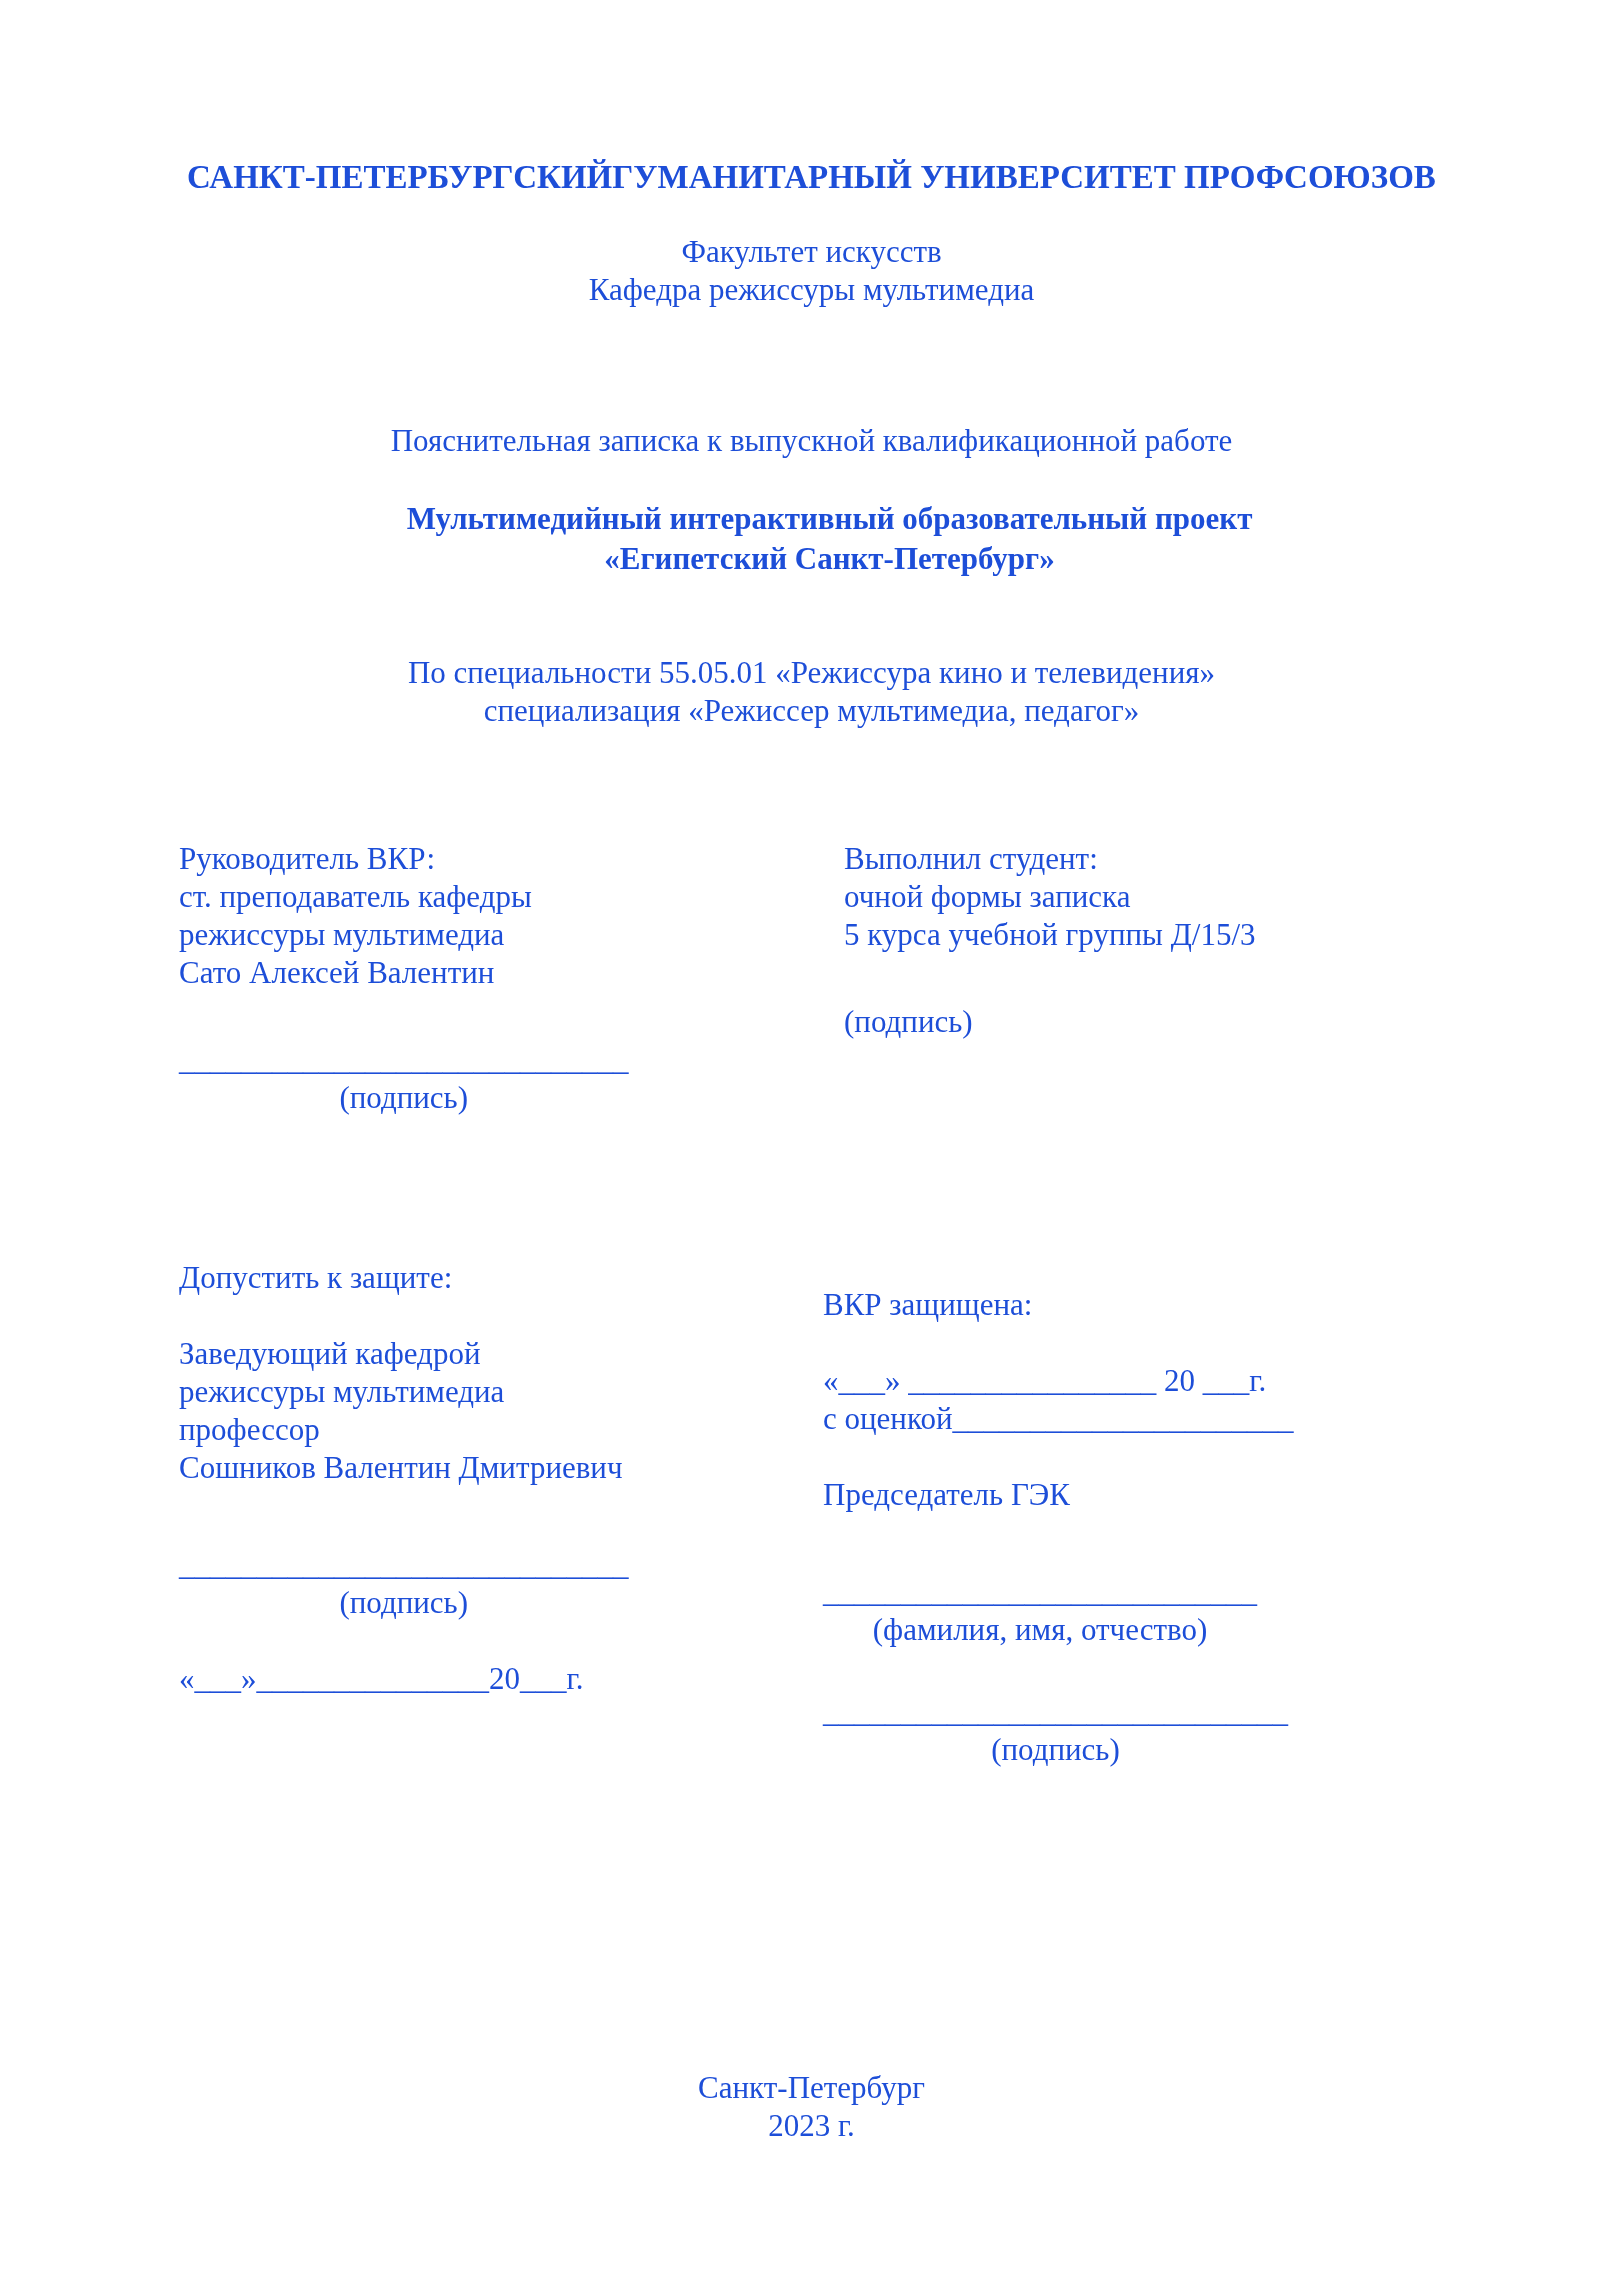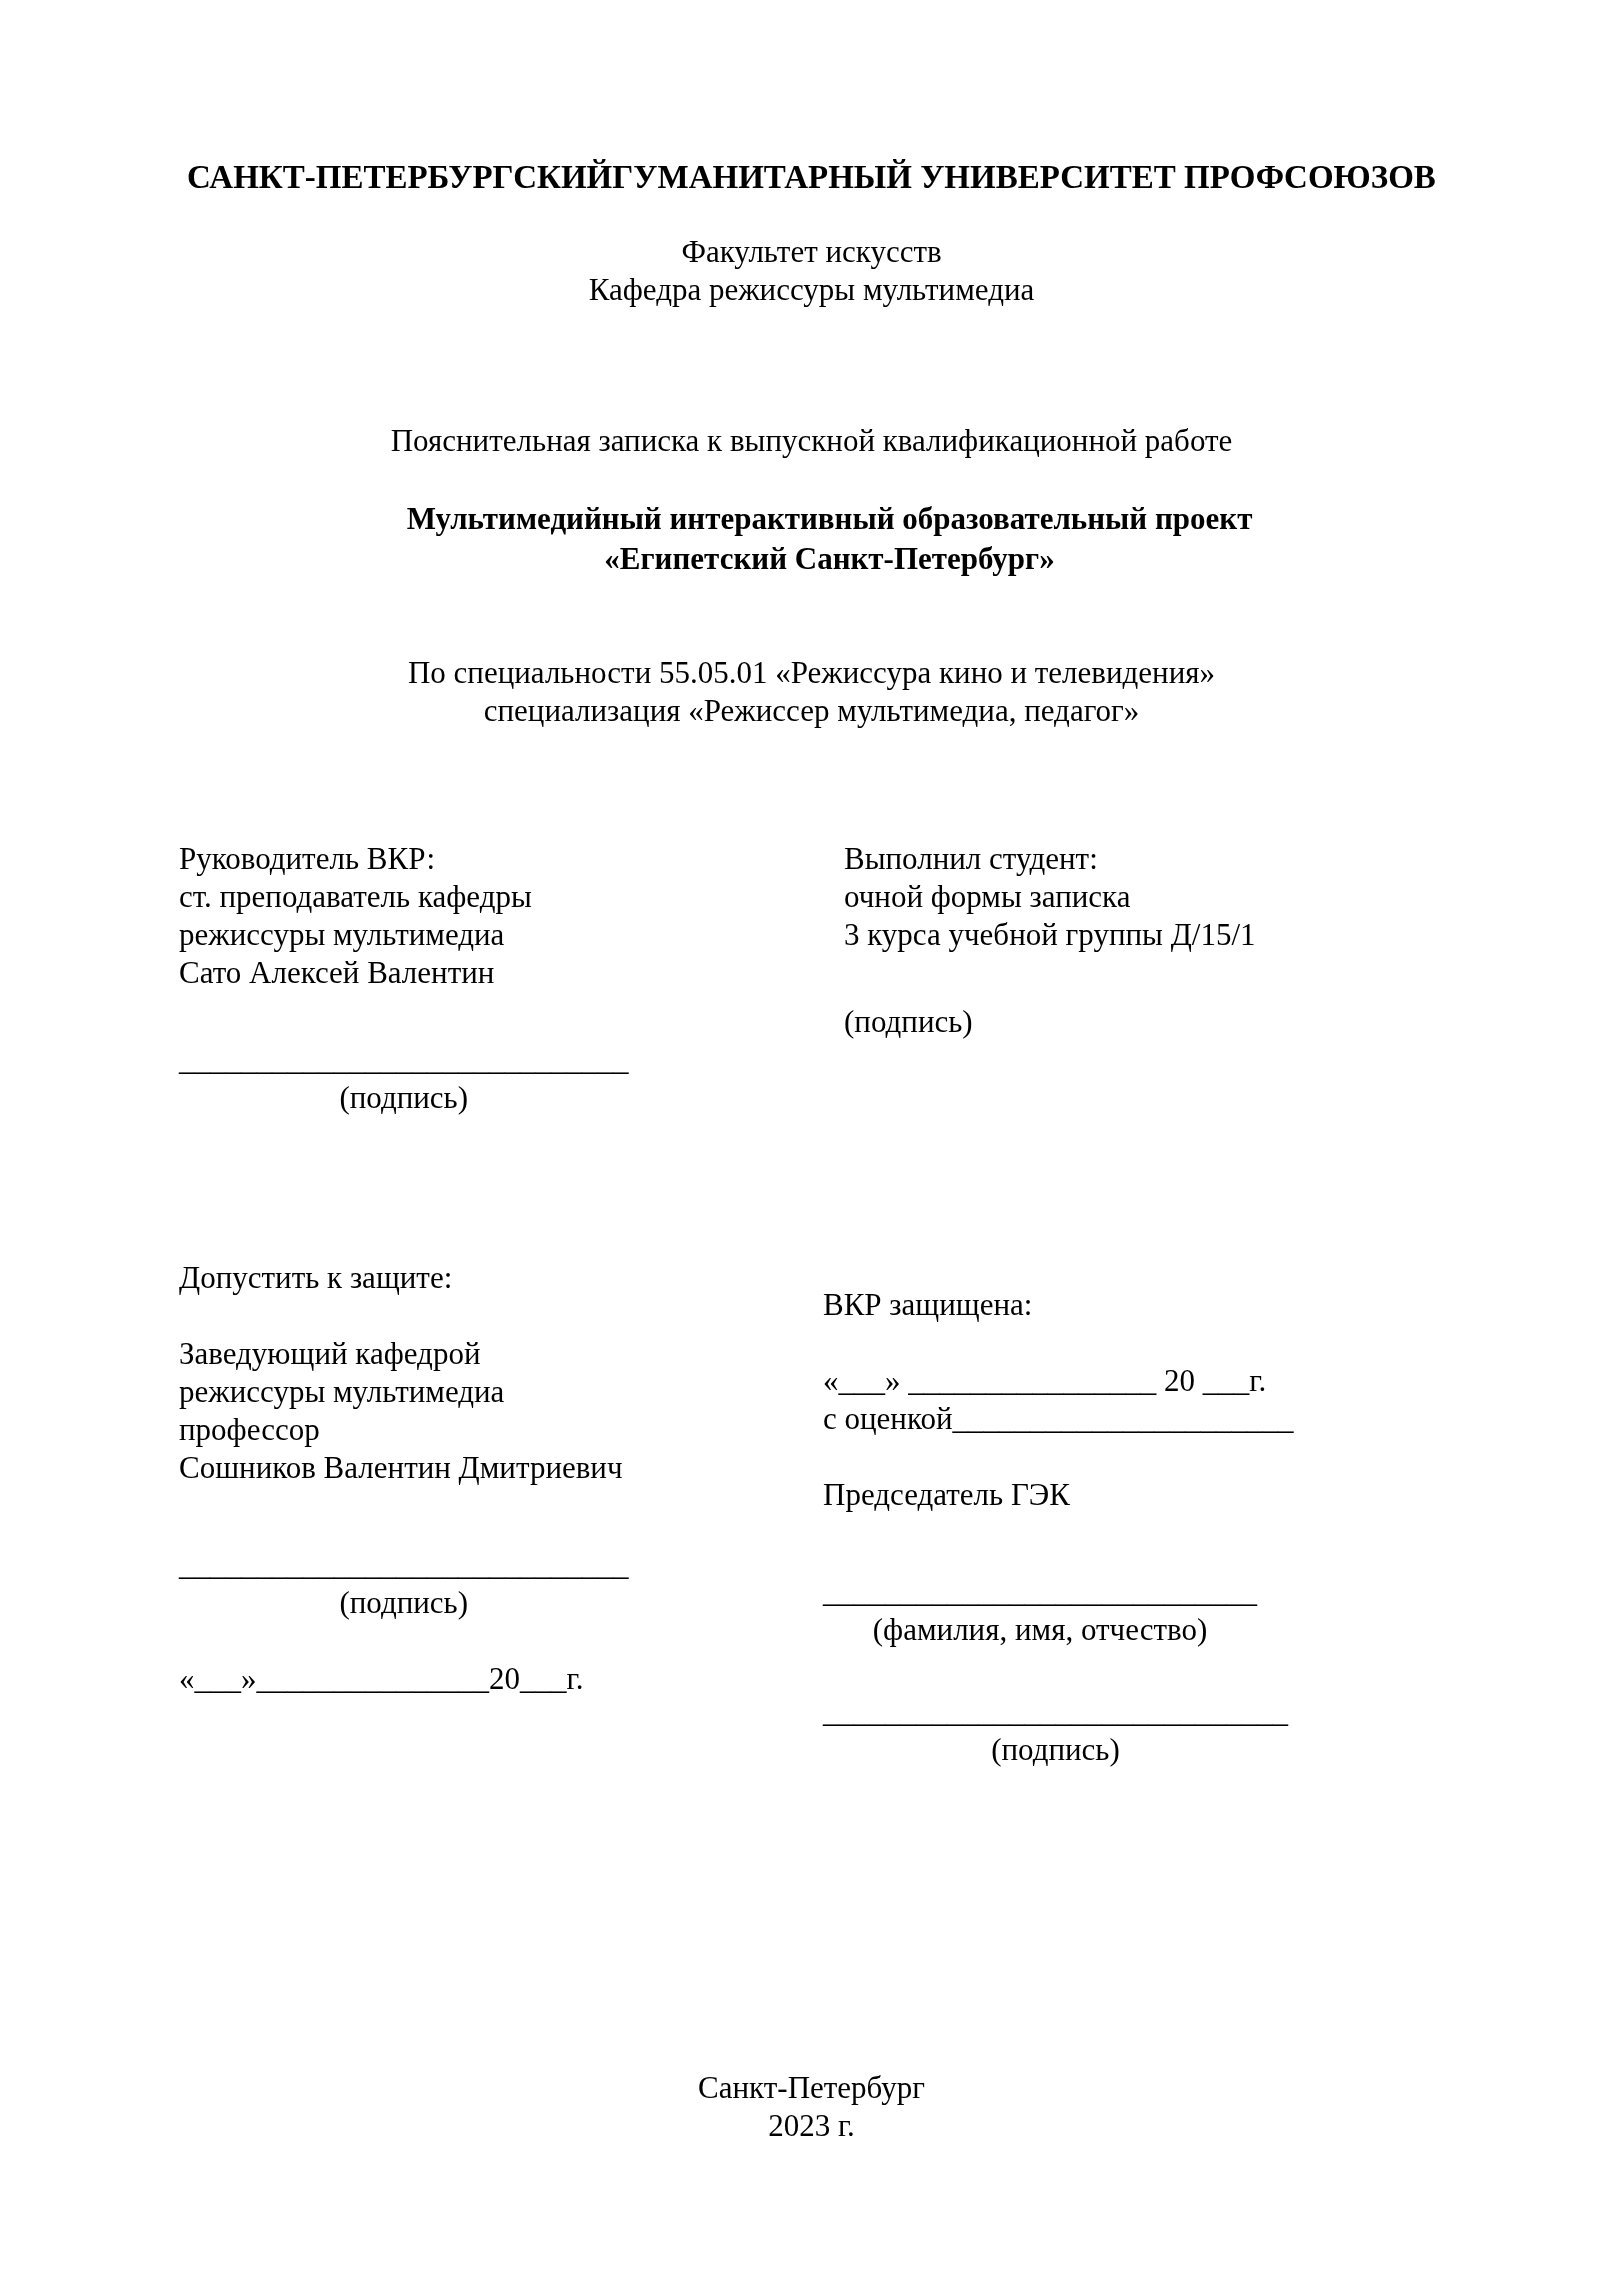--- a/index.html
+++ b/index.html
@@ -3,21 +3,21 @@
   <meta charset="utf-8">
   <style>
     * { margin: 0; padding: 0; box-sizing: border-box; }
     html, body { background: #ffffff; }
     .page {
       position: relative;
       width: 1623px;
       height: 2295px;
       margin: 0 auto;
       background: #ffffff;
-      color: #000000;
+      color: #1d4ed8;
       font-family: "Liberation Serif", "DejaVu Serif", serif;
       font-size: 31px;
       line-height: 38px;
       overflow: hidden;
     }
     .abs { position: absolute; left: 0; right: 0; }
     .col { position: absolute; }
     .center { text-align: center; }
     .university {
       top: 157px;
@@ -70,21 +70,21 @@
     <div>Сато Алексей Валентин</div>
     <div class="sig-block" style="margin-top:49px">
       <div class="sig-line">_____________________________</div>
       <div>(подпись)</div>
     </div>
   </div>
 
   <div class="col" style="top:840px; left:844px; width:612px;">
     <div>Выполнил студент:</div>
     <div>очной формы записка</div>
-    <div>3 курса учебной группы Д/15/1</div>
+    <div>5 курса учебной группы Д/15/3</div>
     <div class="sig-block" style="margin-top:49px">
       <div>(подпись)</div>
     </div>
   </div>
 
   <div class="col" style="top:1259px; left:179px; width:604px;">
     <div>Допустить к защите:</div>
     <div class="spacer"></div>
     <div>Заведующий кафедрой</div>
     <div>режиссуры мультимедиа</div>

